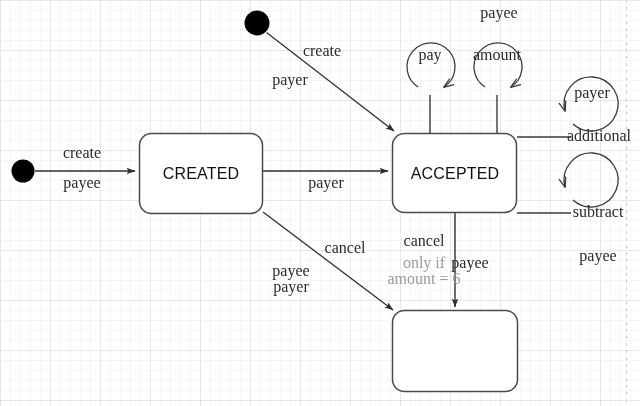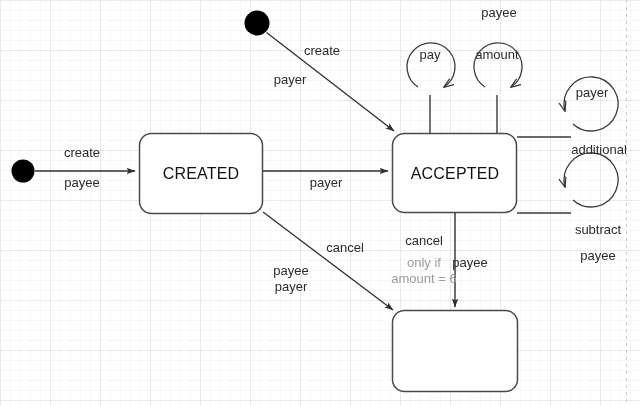--- a/index.html
+++ b/index.html
@@ -17,24 +17,25 @@
       linear-gradient(to bottom, rgba(0,0,0,0.030) 1px, transparent 1px),
       linear-gradient(to right, rgba(0,0,0,0.055) 1px, transparent 1px),
       linear-gradient(to bottom, rgba(0,0,0,0.055) 1px, transparent 1px);
     background-size:10px 10px,10px 10px,50px 50px,50px 50px;
     background-position:0 2px,2px 0,0 2px,2px 0;
   }
   #vec{position:absolute;left:0;top:0;width:640px;height:406px;}
   .lbl{
     position:absolute;
     color:#2b2b2b;
-    font-size:13px;
+    font-size:16px;
     line-height:14px;
     white-space:nowrap;
     user-select:none;
+    font-family:Liberation Serif, serif;
   }
   .lbl.gray{color:#9b9b9b;}
   .lbl.c{transform:translateX(-50%);text-align:center;}
   .state-label{
     position:absolute;
     color:#111111;
     font-size:16px;
     white-space:nowrap;
     transform:translate(-50%,-50%);
     letter-spacing:0.2px;
@@ -106,24 +107,24 @@
   <div class="lbl c" style="left:424px;top:234px;">cancel</div>
   <div class="lbl c gray" style="left:424px;top:256px;">only if</div>
   <div class="lbl c gray" style="left:424px;top:272px;">amount = 6</div>
   <div class="lbl c" style="left:470px;top:256px;">payee</div>
 
   <div class="lbl c" style="left:430px;top:48px;">pay</div>
 
   <div class="lbl c" style="left:497px;top:48px;">amount</div>
   <div class="lbl c" style="left:499px;top:6px;">payee</div>
 
-  <div class="lbl c" style="left:599px;top:143px;">additional</div>
+  <div class="lbl c" style="left:599px;top:129px;">additional</div>
   <div class="lbl c" style="left:592px;top:86px;">payer</div>
 
-  <div class="lbl c" style="left:598px;top:223px;">subtract</div>
+  <div class="lbl c" style="left:598px;top:205px;">subtract</div>
   <div class="lbl c" style="left:598px;top:249px;">payee</div>
 
   <div class="hitbox" style="left:139px;top:133px;width:124px;height:81px;"></div>
   <div class="hitbox" style="left:392px;top:133px;width:125px;height:80px;"></div>
   <div class="hitbox" style="left:392px;top:310px;width:126px;height:82px;"></div>
   <div class="hitbox" style="left:11px;top:159px;width:24px;height:24px;border-radius:50%;"></div>
   <div class="hitbox" style="left:244px;top:10px;width:26px;height:26px;border-radius:50%;"></div>
 
 </div>
 

